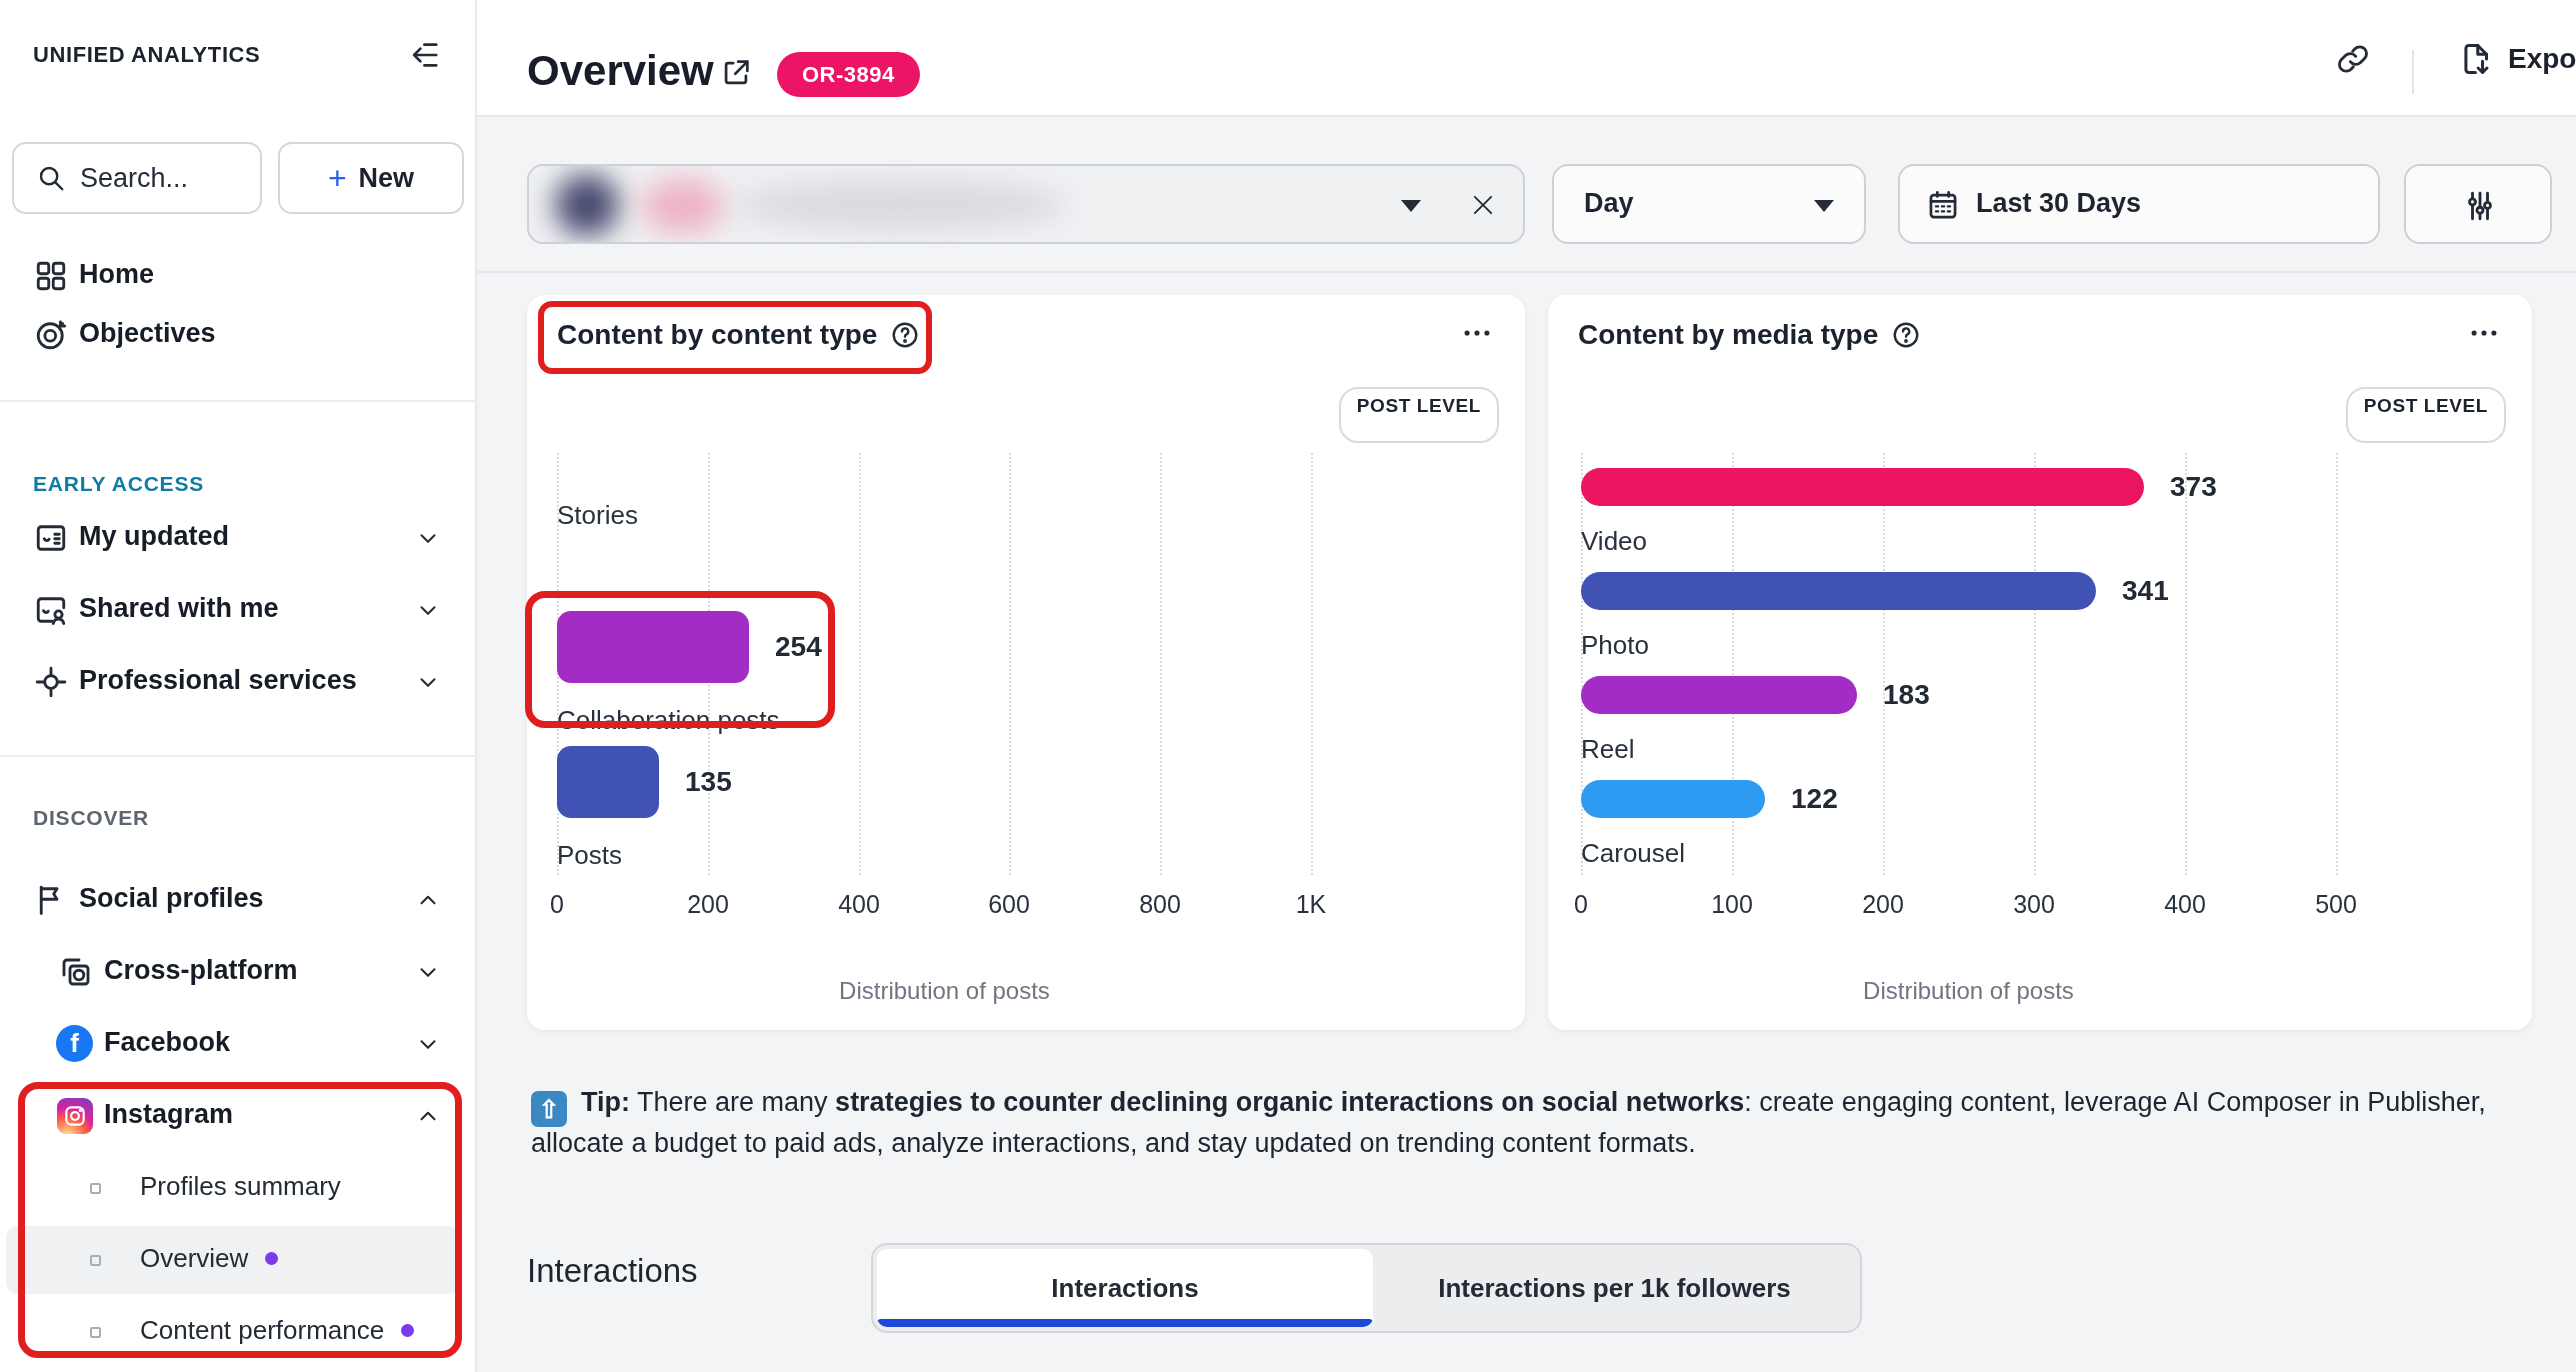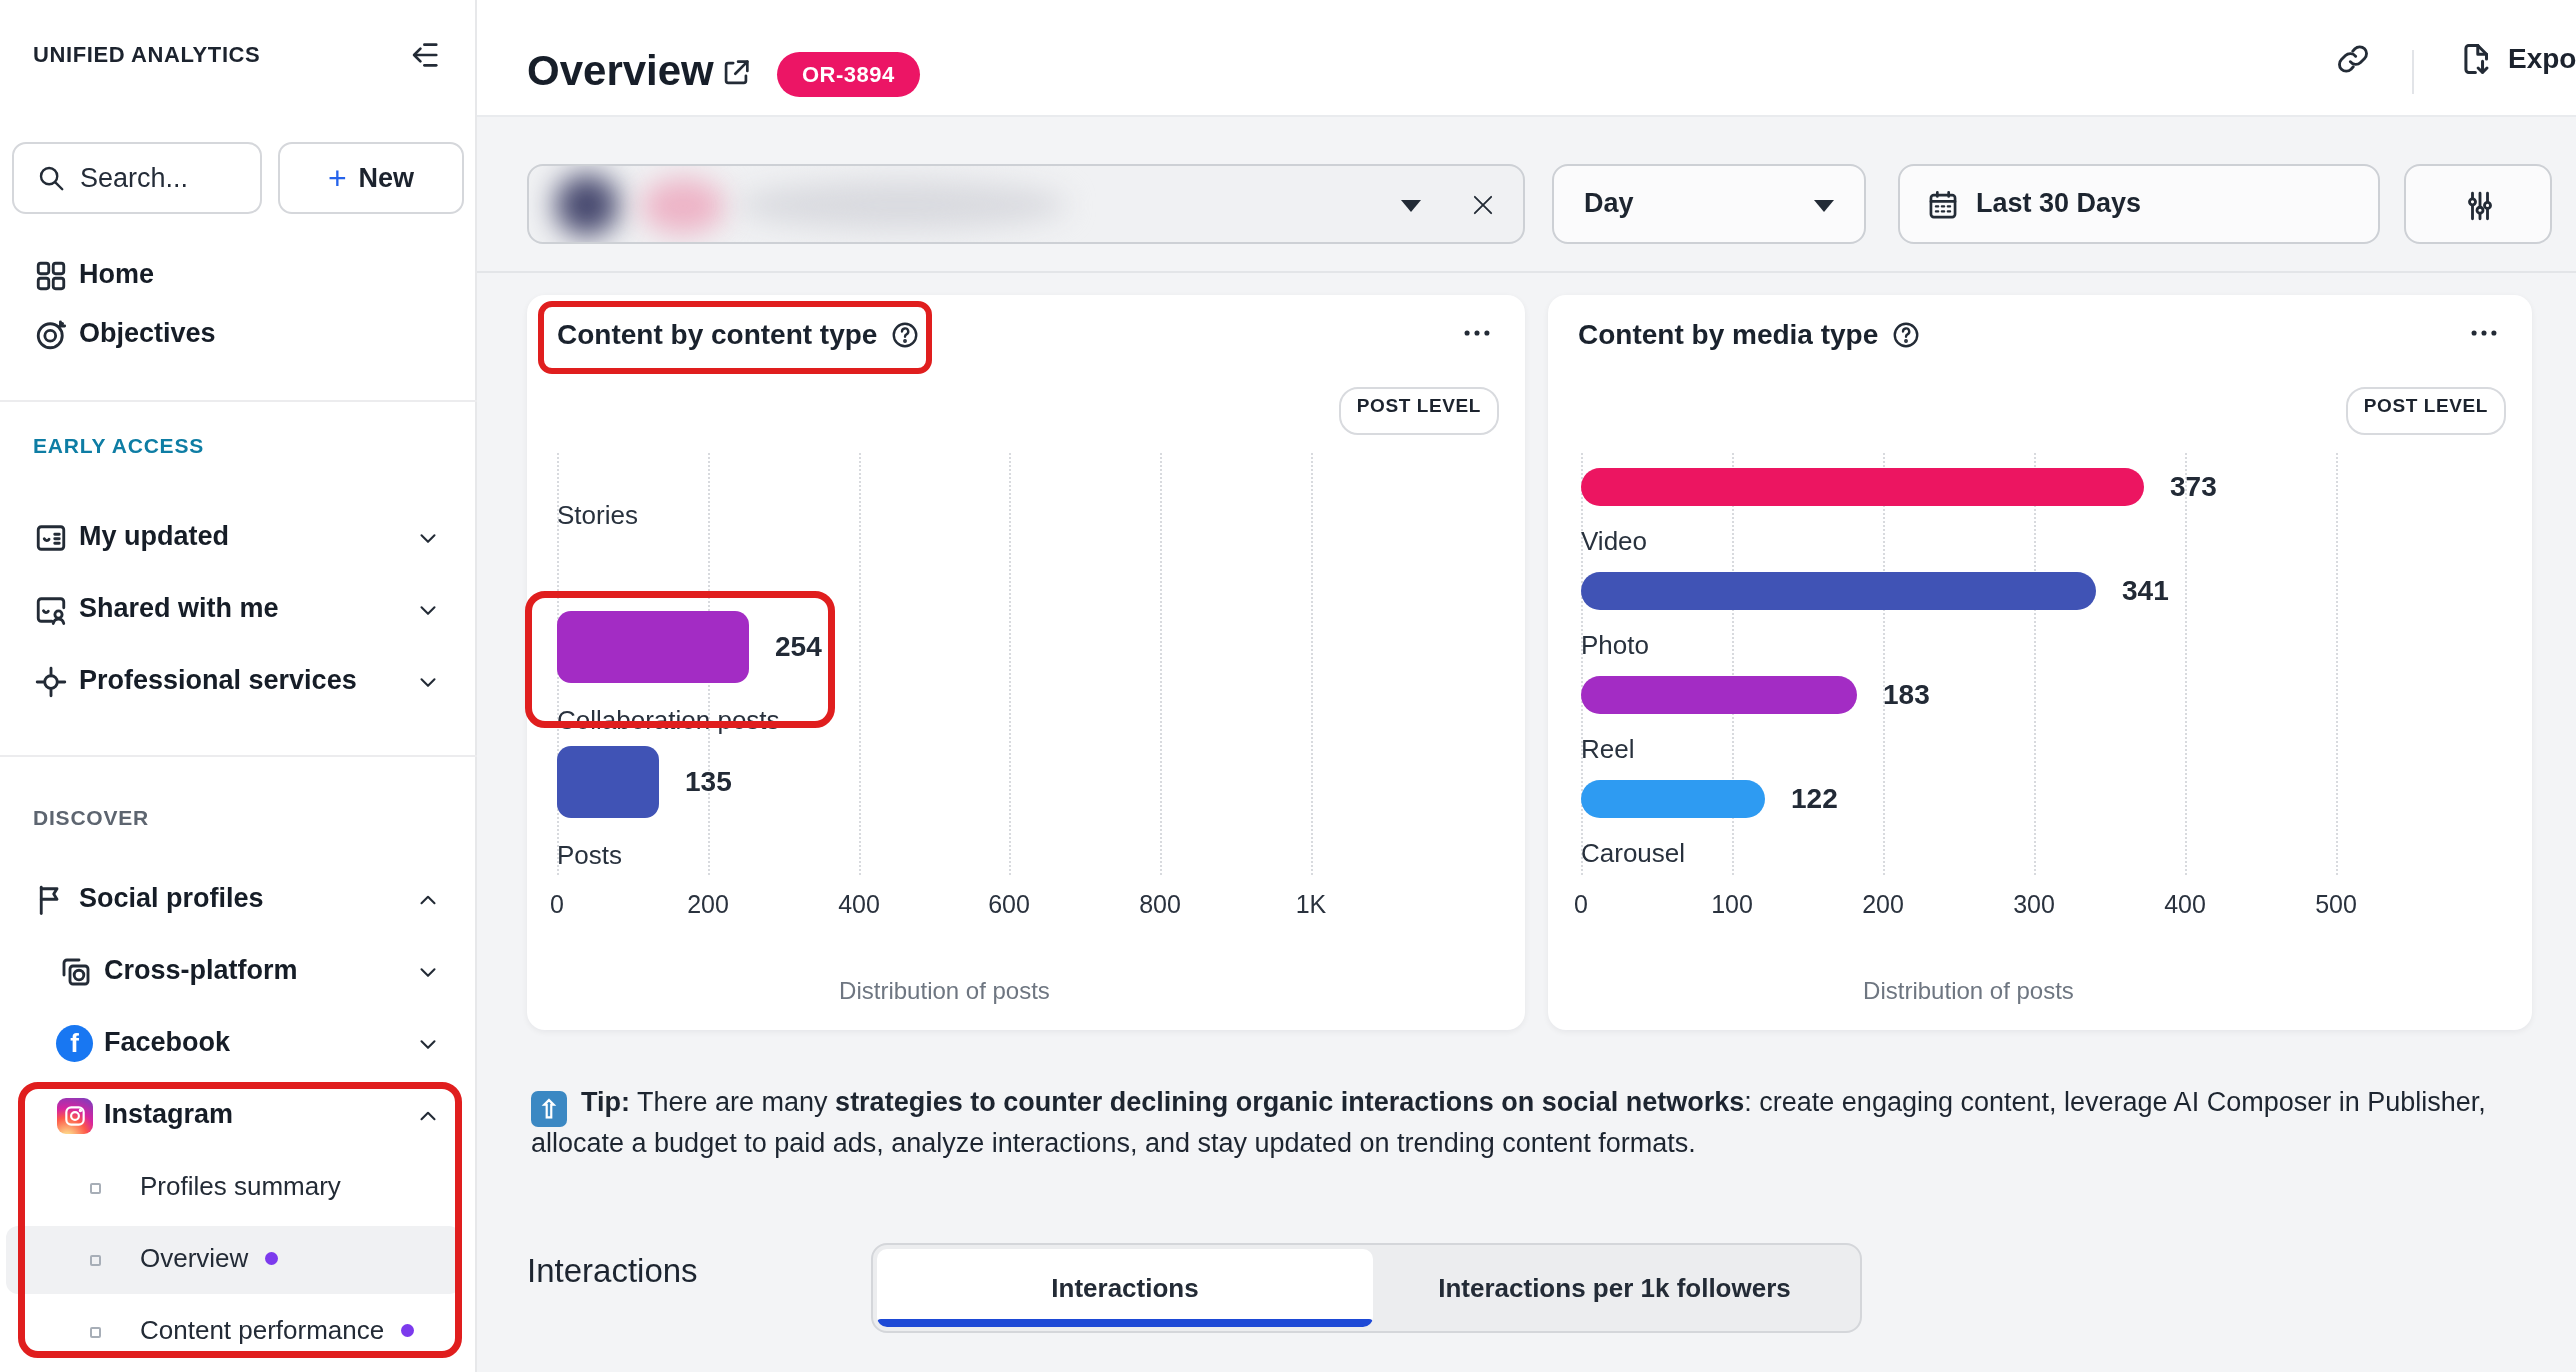--- a/index.html
+++ b/index.html
@@ -64,21 +64,21 @@
   #adv-filter-btn { left:1927px; width:148px; }
   #adv-filter-btn .ricn { position:absolute; left:56px; top:22px; width:36px; height:36px; }
 
   
   .card { position:absolute; top:295px; height:735px; background:#fff; border-radius:18px; box-shadow:0 2px 6px rgba(16,24,40,.06); }
   #card1 { left:527px; width:998px; }
   #card2 { left:1548px; width:984px; }
   .card-title { position:absolute; left:30px; top:24px; font-size:28px; font-weight:700; color:#1a222d; display:flex; align-items:center; gap:13px; white-space:nowrap; }
   .help-ic { width:30px; height:30px; }
   .card-menu { position:absolute; right:26px; top:16px; width:44px; height:44px; display:flex; align-items:center; justify-content:center; }
-  .level-badge { position:absolute; right:26px; top:92px; height:48px; line-height:34px; padding:0 16px; border:2px solid #d8dade; border-radius:19px; background:#fff; font-size:19px; font-weight:700; letter-spacing:.6px; color:#1c232e;text-align:right; }
+  .level-badge { position:absolute; right:26px; top:92px; height:56px; line-height:34px; padding:0 16px; border:2px solid #d8dade; border-radius:19px; background:#fff; font-size:19px; font-weight:700; letter-spacing:.6px; color:#1c232e;text-align:right; }
   .plot { position:absolute; top:150px; width:775px; height:430px; }
   .gl { position:absolute; top:8px; bottom:0; width:0; border-left:2px dotted #d8dade; }
   .bgroup { position:absolute; left:0; right:0; }
   .brow { display:flex; align-items:center; }
   .bar { border-radius:14px; }
   .c2 .bar { border-radius:19px; }
   .bar-value { margin-left:26px; font-size:28px; font-weight:700; color:#222a36; }
   .bar-label { margin-top:22px; font-size:26px; color:#28313d; }
   .c2 .bar-label { margin-top:20px; }
   .tick { position:absolute; top:445px; transform:translateX(-50%); font-size:25px; color:#2a323e; }
@@ -143,21 +143,21 @@
     <div class="srow" style="top:304px">
       <svg class="ic ricon" viewBox="0 0 24 24">
         <circle cx="11.5" cy="12.5" r="8"></circle>
           <circle cx="11.5" cy="12.5" r="3.6"></circle>
           <path d="M17.5 6.5l2.2-2.2M18.3 3.2v2.8h2.8"></path>
       </svg>
       <span class="rlabel">Objectives</span>
     </div>
 
     <div class="sdivider" style="top:400px"></div>
-    <div class="seclabel" style="top:434px;color:#0e7da4">EARLY ACCESS</div>
+    <div class="seclabel" style="top:472px;color:#0e7da4">EARLY ACCESS</div>
 
     <div class="srow" style="top:507px">
       <svg class="ic ricon" viewBox="0 0 24 24">
         <rect x="3.5" y="4.5" width="17" height="15" rx="2"></rect>
           <path d="M7.5 12.5c.8 1.5 2.4 1.6 3.2.3"></path>
           <path d="M14.5 9.5h3M14.5 12.5h3M14.5 15.5h3"></path>
       </svg>
       <span class="rlabel">My updated</span>
       <svg class="ic chev" viewBox="0 0 24 24">
           <path d="M6 9.5l6 6 6-6"></path>

